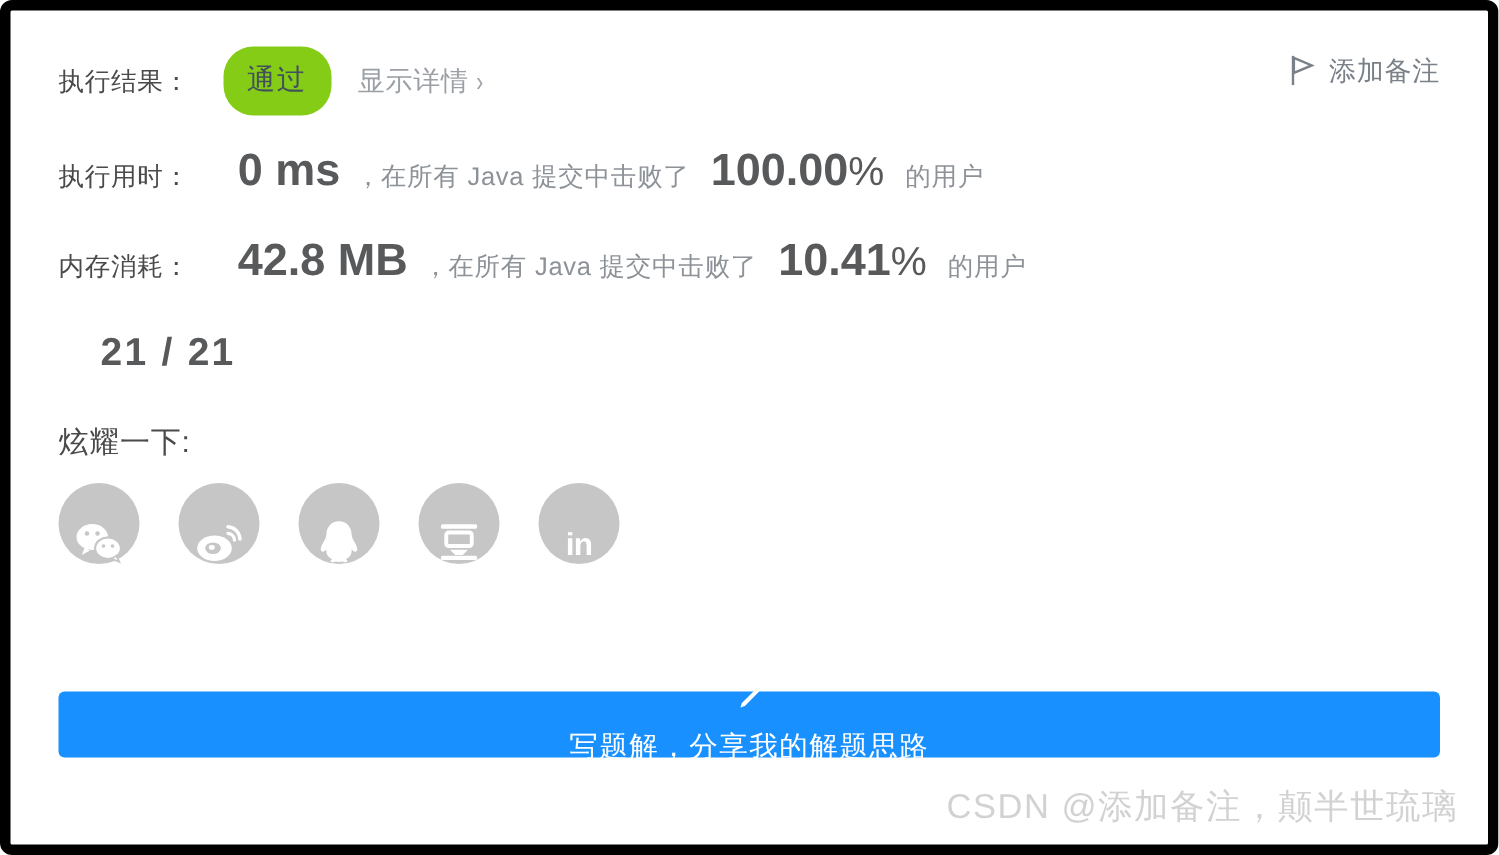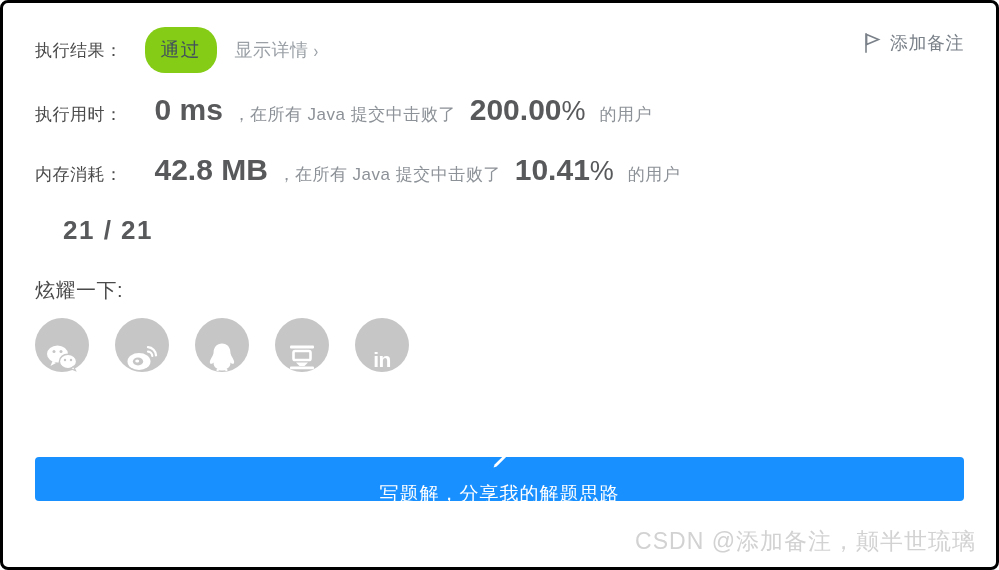--- a/index.html
+++ b/index.html
@@ -15,21 +15,21 @@
     color: #3c3c3c;
     overflow: hidden;
   }
 
   .result-card {
     position: relative;
     box-sizing: border-box;
     width: 999px;
     height: 570px;
     background: #ffffff;
-    border: 3px solid #000000;
+    border: 7px solid #000000;
     border-radius: 8px;
     padding: 26px 32px 0 32px;
   }
 
   
   .row {
     display: flex;
     align-items: baseline;
     white-space: nowrap;
   }
@@ -230,21 +230,21 @@
       <span>添加备注</span>
     </span>
   </div>
 
   <div class="row row-metric">
     <span class="row-label">执行用时：</span>
     <span class="metric-value">0 ms</span>
     <span class="metric-sep">，</span>
     <span class="metric-mid">在所有 Java 提交中击败了</span>
     <span class="metric-pct">
-      <span>200.00</span><span class="pct-sign">%</span>
+      <span>100.00</span><span class="pct-sign">%</span>
     </span>
     <span class="metric-tail">的用户</span>
   </div>
 
   <div class="row row-metric">
     <span class="row-label">内存消耗：</span>
     <span class="metric-value">42.8 MB</span>
     <span class="metric-sep">，</span>
     <span class="metric-mid">在所有 Java 提交中击败了</span>
     <span class="metric-pct">

